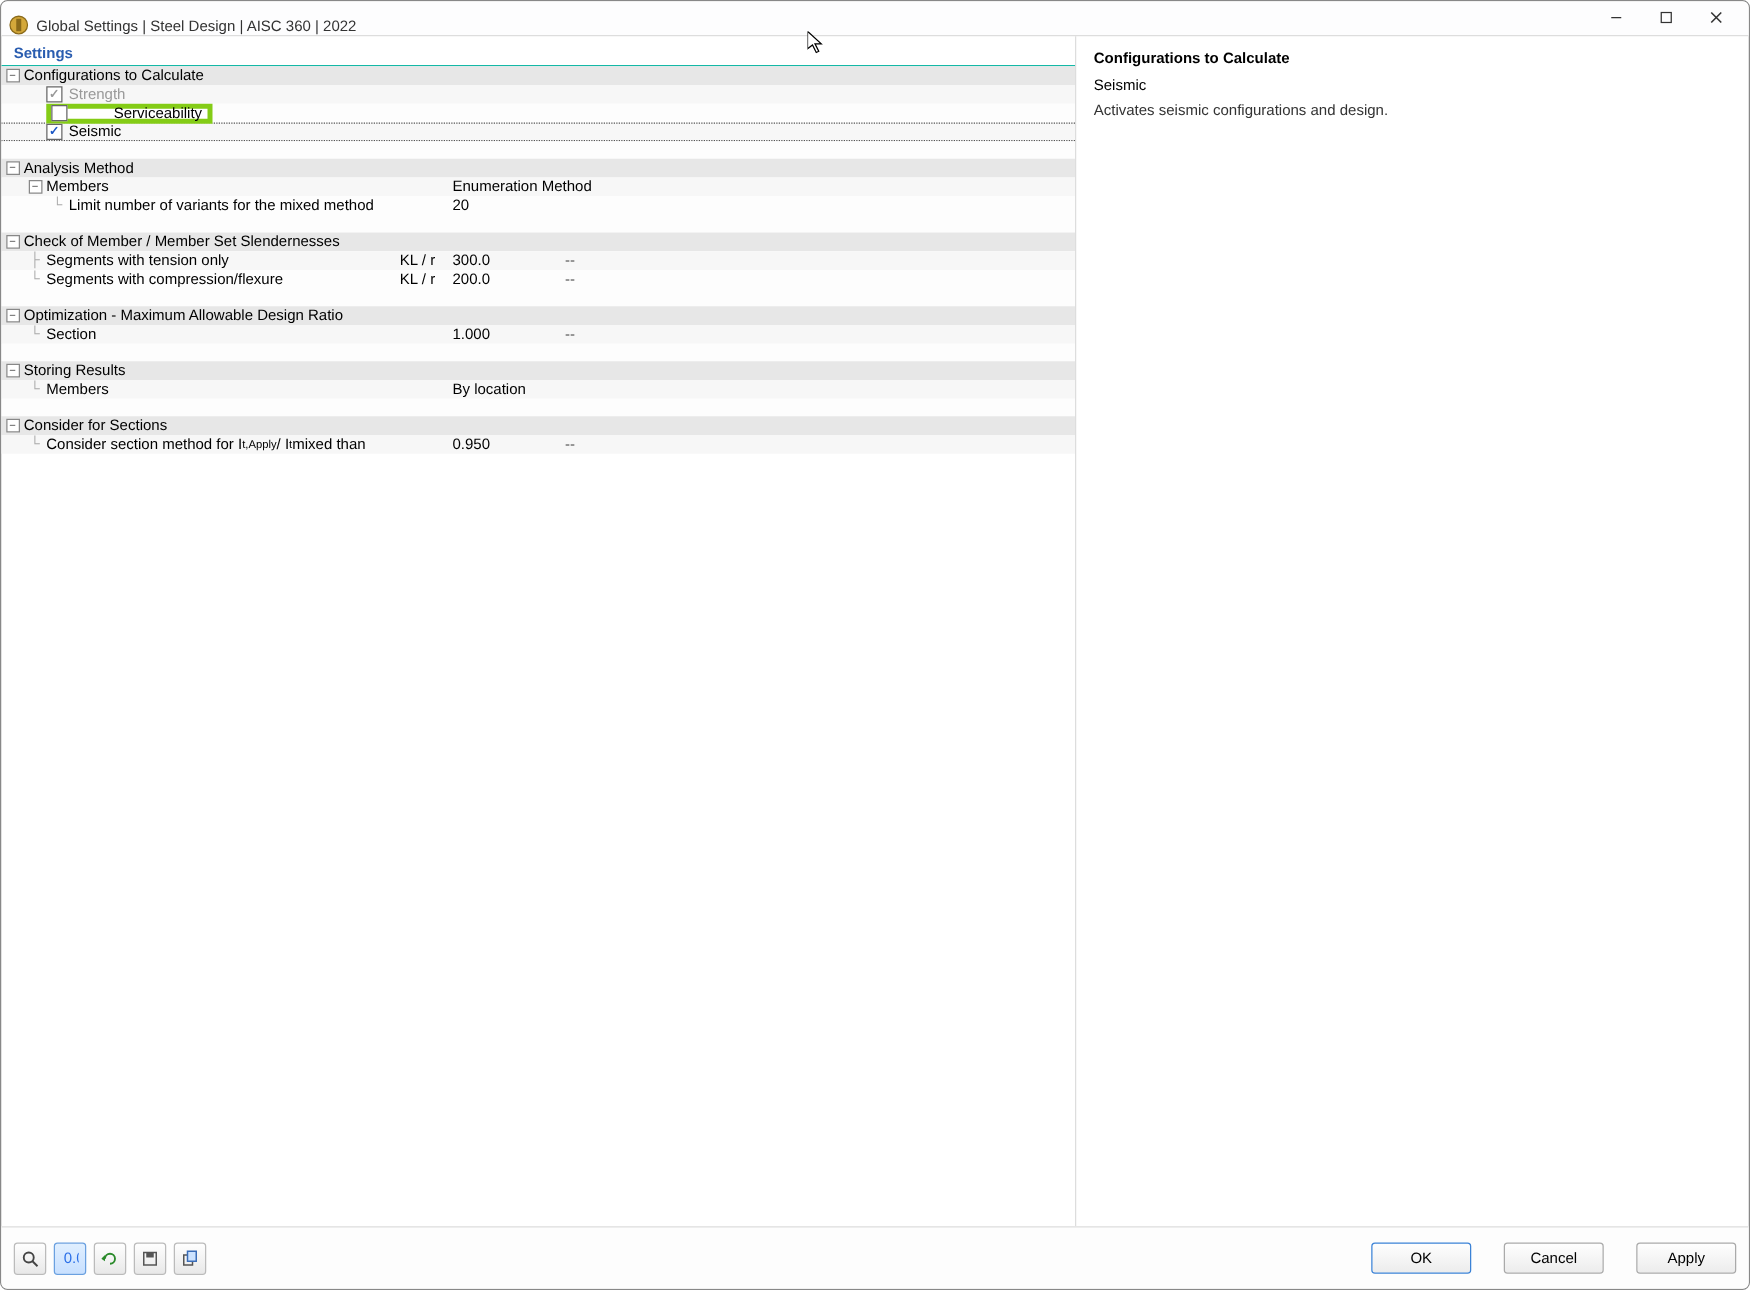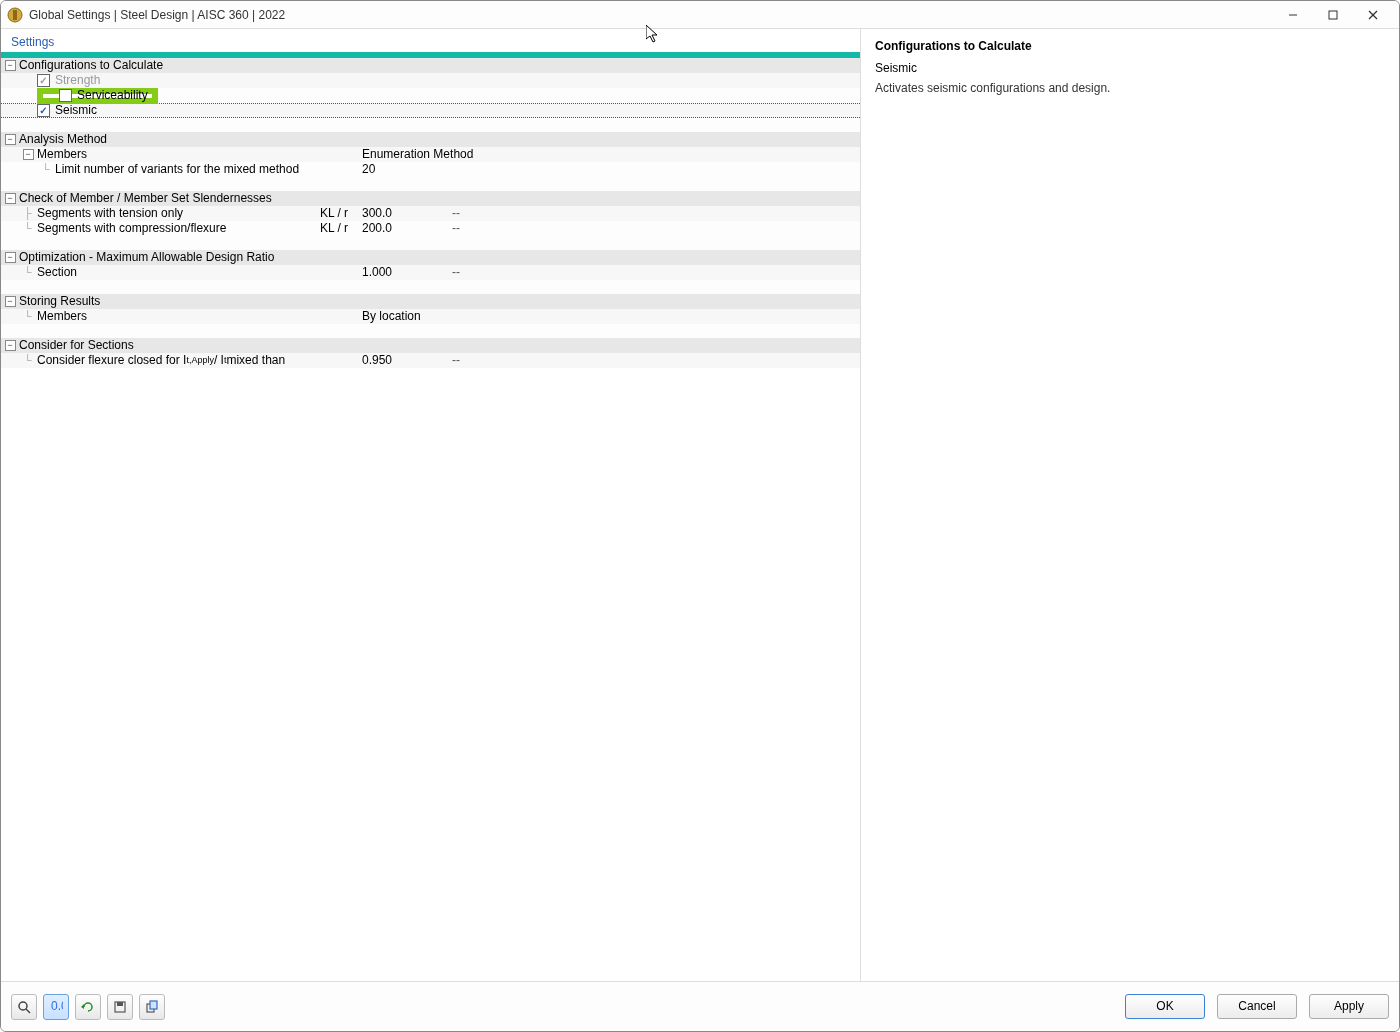--- a/index.html
+++ b/index.html
@@ -1,31 +1,31 @@
 <!DOCTYPE html>
 <html><head>
 <meta charset="utf-8">
 <style>
 * { box-sizing: border-box; margin: 0; padding: 0; font-family: "Segoe UI", Tahoma, sans-serif; font-size: 12px; }
 body { background: #fff; width: 1400px; height: 1032px; overflow: hidden; position: relative; border: 1px solid #888; border-radius: 6px; }
 
 
-.titlebar { height: 28px; display: flex; align-items: center; padding: 0 6px; background: #fdfdfe; border-bottom: 1px solid #ddd; }
+.titlebar { height: 28px; display: flex; align-items: flex-end; padding: 0 6px; background: #fdfdfe; border-bottom: 1px solid #ddd; }
 .titlebar .app-icon { width: 16px; height: 16px; margin-right: 6px; }
 .titlebar .title { color: #333; }
 .titlebar .spacer { flex: 1; }
 .win-btn { width: 40px; height: 28px; display: flex; align-items: center; justify-content: center; color: #333; }
 
 
 .main { display: flex; height: calc(100% - 28px - 50px); }
 .left { width: 860px; border-right: 1px solid #ddd; overflow: auto; }
 .right { flex: 1; padding: 10px 14px; }
 
 
-.settings-header { color: #2a5db0; padding: 6px 10px 3px; border-bottom: 6px solid #14b8a6; font-weight: 400;}
+.settings-header { color: #2a5db0; padding: 6px 10px 3px; border-bottom: 1px solid #14b8a6; font-weight: 700;}
 .tree { font-size: 12px; }
 
 
 .row { display: flex; align-items: center; height: 15px; line-height: 15px; }
 .row.header { background: #e7e7e7; font-weight: 500; }
 .row.odd { background: #f7f7f7; }
 .row.even { background: #fdfdfd; }
 .row.spacer-row { height: 14px; background: #fdfdfd; }
 
 .cell-label { display: flex; align-items: center; height: 100%; }
@@ -35,35 +35,35 @@
 
 .toggle { width: 11px; height: 11px; border: 1px solid #888; margin: 0 4px 0 4px; display: flex; align-items: center; justify-content: center; font-size: 9px; color: #444; background: #fff; flex-shrink: 0; line-height: 9px;}
 .indent { width: 18px; flex-shrink: 0; display: flex; align-items: center; justify-content: center; }
 .tree-line { color: #aaa; font-size: 11px; }
 
 .checkbox { width: 13px; height: 13px; border: 1px solid #666; background: #fff; margin-right: 5px; display: inline-flex; align-items: center; justify-content: center; flex-shrink: 0; }
 .checkbox.checked::after { content: "✓"; font-size: 10px; color: #1a56c4; font-weight: bold; }
 .checkbox.checked.disabled::after { color: #999; }
 .disabled-text { color: #999; }
 
-.highlight-box { border: 6px solid #84cc16; padding: 0 4px 0 16px; display: inline-flex; align-items: center; height: 16px; background: #fff; }
+.highlight-box { border: 4px solid #84cc16; padding: 0 4px 0 0; display: inline-flex; align-items: center; height: 16px; background: #fff; gap: 32px; }
 
 .selected-row { border: 1px dotted #555; border-left: none; border-right: none; }
 
 
 .right h4 { font-weight: 600; margin-bottom: 8px; font-size: 12px; }
 .right .sub { margin-bottom: 6px; }
 .right .desc { color: #333; }
 
 
 .bottombar { position: absolute; bottom: 0; left: 0; right: 0; height: 50px; border-top: 1px solid #ddd; display: flex; align-items: center; padding: 0 10px; gap: 6px; background: #fdfdfd;}
 .tool-btn { width: 26px; height: 26px; border: 1px solid #bbb; background: linear-gradient(#fefefe, #e8e8e8); border-radius: 3px; display: flex; align-items: center; justify-content: center; }
 .tool-btn.sel { background: linear-gradient(#e0efff, #c8e0ff); border-color: #6aa0e0; }
 .bottombar .spacer { flex: 1; }
-.dlg-btn { min-width: 80px; height: 25px; border: 1px solid #aaa; background: linear-gradient(#fefefe, #ececec); border-radius: 3px; text-align: center; line-height: 23px; margin-left: 6px; }
+.dlg-btn { min-width: 80px; height: 25px; border: 1px solid #aaa; background: linear-gradient(#fefefe, #ececec); border-radius: 3px; text-align: center; line-height: 23px; margin-left: 20px; }
 .dlg-btn.primary { border-color: #3b82d6; }
 
 .cursor-arrow { position: absolute; left: 645px; top: 24px; pointer-events: none; }
 svg { display: block; }
 </style>
 </head>
 <body>
 
 <div class="titlebar">
   <span class="app-icon">
@@ -220,21 +220,21 @@
             <span class="toggle">−</span>
           </span>
         <span class="cell-label">Consider for Sections</span>
       </div>
       <div class="row odd">
         <span class="indent"></span>
           <span class="indent">
             <span class="tree-line">└</span>
           </span>
         <span class="cell-label" style="width:265px">
-          <span>Consider flexure closed for I</span>
+          <span>Consider section method for I</span>
             <sub style="font-size:9px">t,Apply</sub>
             <span> / I</span>
             <sub style="font-size:9px">t</sub>
             <span> mixed than</span>
         </span>
         <span class="cell-mid"></span>
         <span class="cell-val">0.950</span>
         <span class="cell-unit">--</span>
       </div>
     </div>

